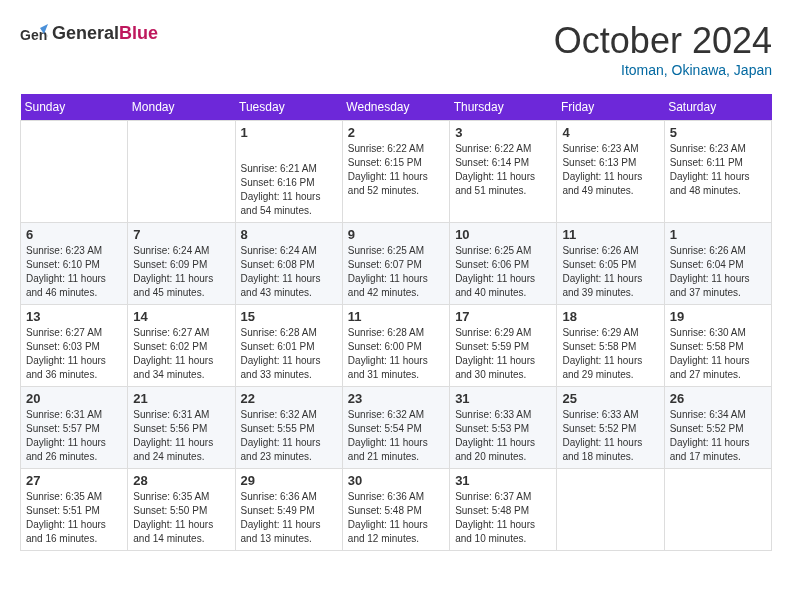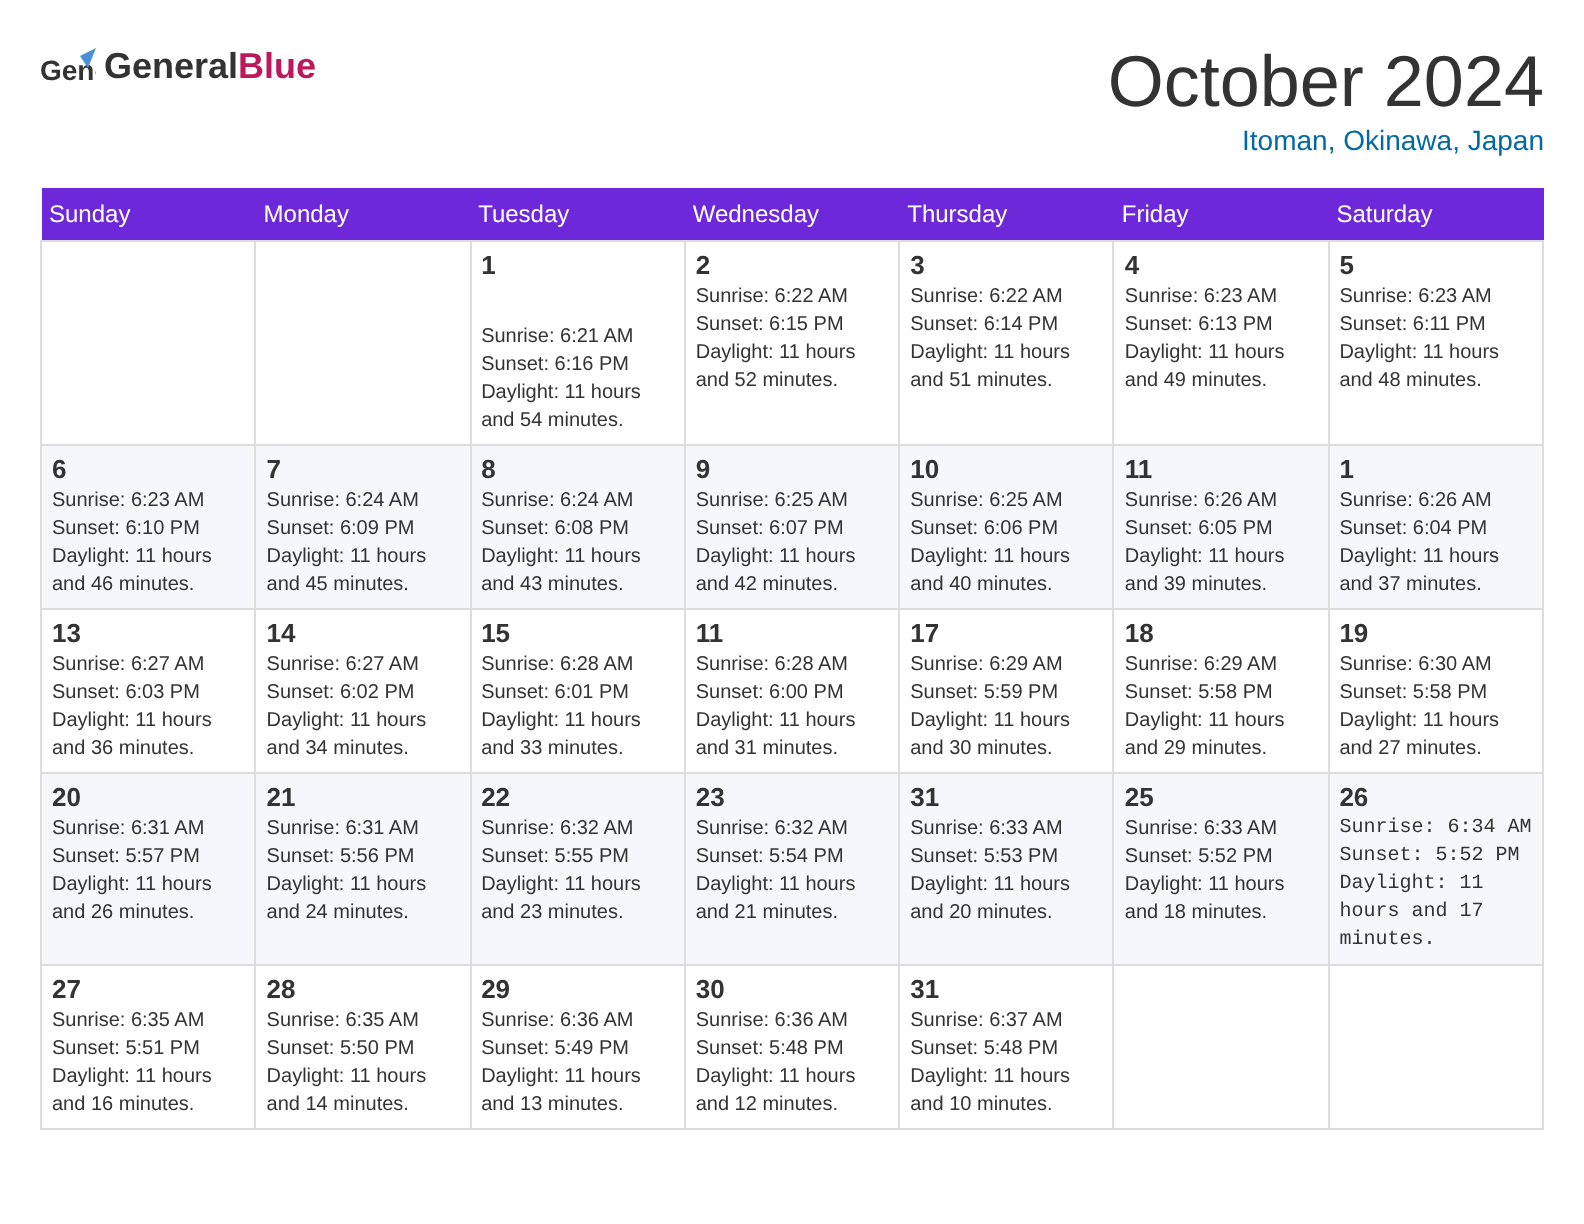--- a/index.html
+++ b/index.html
@@ -277,21 +277,21 @@
 Daylight: 11 hours and 20 minutes.</div>
         </td>
         <td>
           <span class="day-num">25</span>
           <div class="day-info" style="white-space: pre-line;">Sunrise: 6:33 AM
 Sunset: 5:52 PM
 Daylight: 11 hours and 18 minutes.</div>
         </td>
         <td>
           <span class="day-num">26</span>
-          <div class="day-info" style="white-space: pre-line; font-family: Liberation Mono, monospace;">Sunrise: 6:34 AM
+          <div class="day-info" style="white-space: pre-line;">Sunrise: 6:34 AM
 Sunset: 5:52 PM
 Daylight: 11 hours and 17 minutes.</div>
         </td>
       </tr>
       <tr>
         <td>
           <span class="day-num">27</span>
           <div class="day-info" style="white-space: pre-line;">Sunrise: 6:35 AM
 Sunset: 5:51 PM
 Daylight: 11 hours and 16 minutes.</div>

